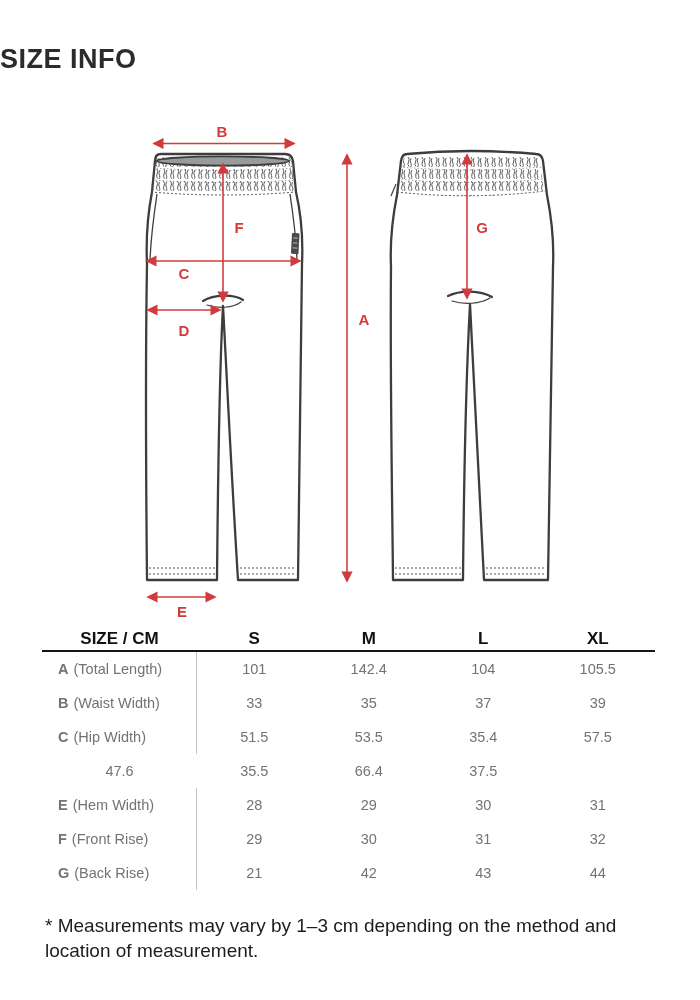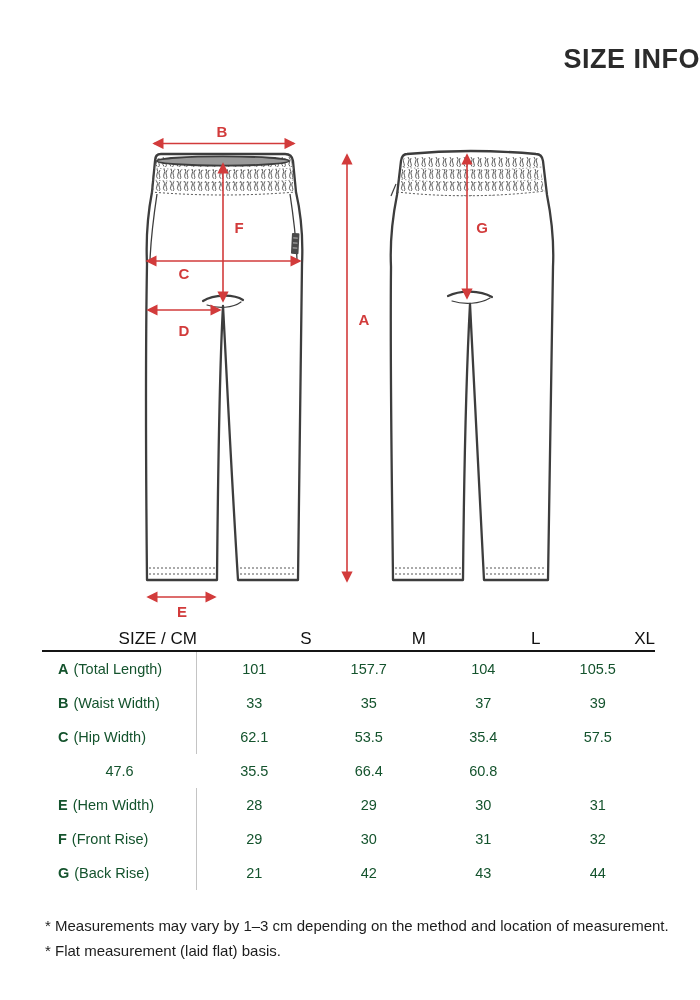--- a/index.html
+++ b/index.html
@@ -1,40 +1,40 @@
 <!DOCTYPE html>
 <html><head>
 <meta charset="utf-8">
 <style>
   html,body{margin:0;padding:0;}
   body{
     width:700px;height:1000px;position:relative;background:#ffffff;
     font-family:"Liberation Sans",sans-serif;color:#222;overflow:hidden;
   }
   .page-title{
-    position:absolute;top:44px;left:0;width:700px;text-align:right;
+    position:absolute;top:44px;left:0;width:700px;text-align:left;
     font-size:27px;font-weight:bold;letter-spacing:.5px;color:#2b2b2b;
   }
   .diagram-svg{position:absolute;top:0;left:0;width:700px;height:1000px;}
   .ann-label{font-family:"Liberation Sans",sans-serif;font-size:15px;font-weight:bold;fill:#d23b3b;}
   
   .size-table{position:absolute;left:42px;top:615px;width:613px;}
   .t-header{display:grid;grid-template-columns:155px repeat(4,114.5px);height:35px;
     border-bottom:2px solid #151515;align-items:center;}
-  .t-header .t-cell{font-size:17px;font-weight:normal;text-align:right;color:#111;margin-top:12px;}
+  .t-header .t-cell{font-size:17px;font-weight:bold;text-align:center;color:#111;margin-top:12px;}
   .t-body{}
   .t-row{display:grid;grid-template-columns:155px repeat(4,114.5px);height:34px;align-items:center;}
-  .t-row .t-cell{font-size:14.5px;text-align:center;color:#14532d;}
+  .t-row .t-cell{font-size:14.5px;text-align:center;color:#737373;}
   .t-row .t-cell.label{
     text-align:left;padding-left:16px;height:34px;line-height:34px;
     border-right:1px solid #c4c4c4;
   }
   .t-cell.label b{font-weight:bold;margin-right:5px;}
   .footnotes{position:absolute;left:45px;top:913px;width:640px;}
-  .footnote{font-size:15px;line-height:25px;color:#1d1d1d;}
+  .footnote{font-size:19px;line-height:25px;color:#1d1d1d;}
 </style>
 </head>
 <body>
 
 <div class="page-title">SIZE INFO</div>
 
 <svg class="diagram-svg" viewBox="0 0 700 1000" xmlns="http://www.w3.org/2000/svg">
   <defs>
     <marker id="arr" viewBox="0 0 10 10" refX="8.5" refY="5" markerWidth="7" markerHeight="7" orient="auto-start-reverse">
       <path d="M0,0 L10,5 L0,10 z" fill="#d23b3b"></path>
@@ -145,43 +145,43 @@
     <div class="t-cell">SIZE / CM</div>
     <div class="t-cell">S</div>
     <div class="t-cell">M</div>
     <div class="t-cell">L</div>
     <div class="t-cell">XL</div>
   </div>
   <div class="t-body">
     <div class="t-row">
       <div class="t-cell label"><b>A</b><span>(Total Length)</span></div>
       <div class="t-cell">101</div>
-      <div class="t-cell">157.7</div>
+      <div class="t-cell">142.4</div>
       <div class="t-cell">104</div>
       <div class="t-cell">105.5</div>
     </div>
     <div class="t-row">
       <div class="t-cell label"><b>B</b><span>(Waist Width)</span></div>
       <div class="t-cell">33</div>
       <div class="t-cell">35</div>
       <div class="t-cell">37</div>
       <div class="t-cell">39</div>
     </div>
     <div class="t-row">
       <div class="t-cell label"><b>C</b><span>(Hip Width)</span></div>
-      <div class="t-cell">62.1</div>
+      <div class="t-cell">51.5</div>
       <div class="t-cell">53.5</div>
       <div class="t-cell">35.4</div>
       <div class="t-cell">57.5</div>
     </div>
     <div class="t-row">
       <div class="t-cell">47.6</div>
       <div class="t-cell">35.5</div>
       <div class="t-cell">66.4</div>
-      <div class="t-cell">60.8</div>
+      <div class="t-cell">37.5</div>
     </div>
     <div class="t-row">
       <div class="t-cell label"><b>E</b><span>(Hem Width)</span></div>
       <div class="t-cell">28</div>
       <div class="t-cell">29</div>
       <div class="t-cell">30</div>
       <div class="t-cell">31</div>
     </div>
     <div class="t-row">
       <div class="t-cell label"><b>F</b><span>(Front Rise)</span></div>
@@ -195,14 +195,13 @@
       <div class="t-cell">21</div>
       <div class="t-cell">42</div>
       <div class="t-cell">43</div>
       <div class="t-cell">44</div>
     </div>
   </div>
 </div>
 
 <div class="footnotes">
   <div class="footnote">* Measurements may vary by 1–3 cm depending on the method and location of measurement.</div>
-  <div class="footnote">* Flat measurement (laid flat) basis.</div>
 </div>
 
 </body></html>

